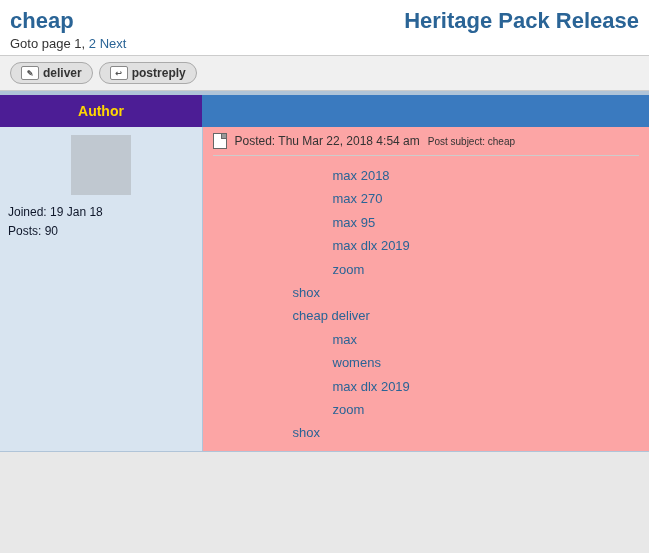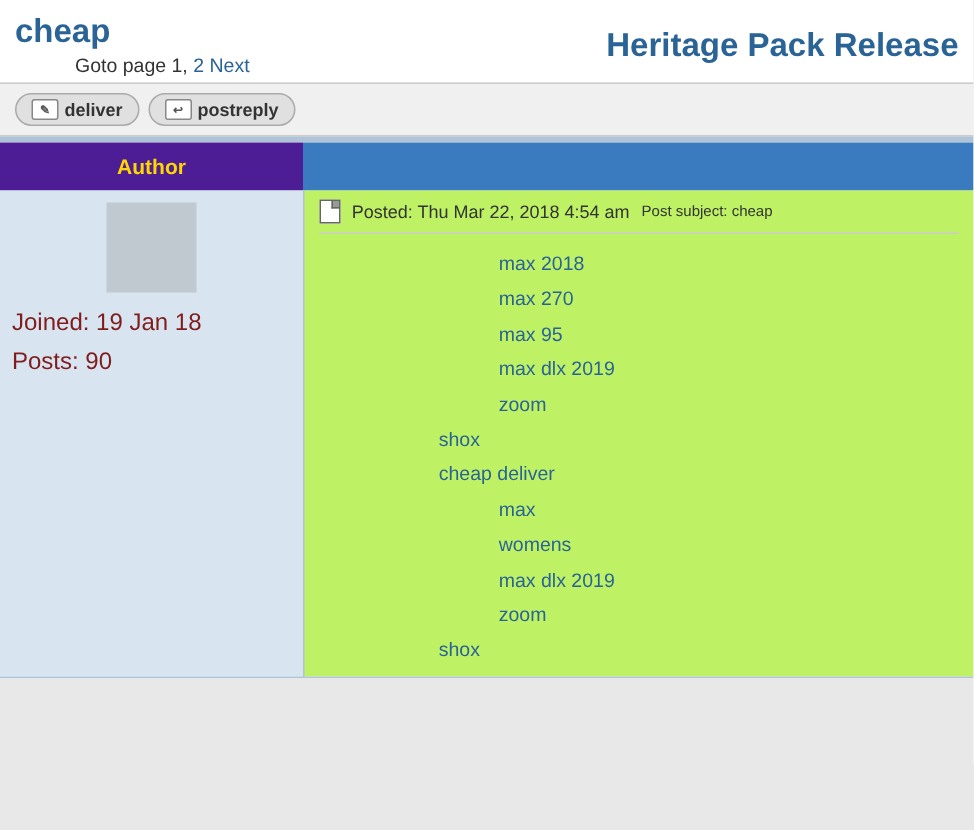--- a/index.html
+++ b/index.html
@@ -7,34 +7,33 @@
       font-family: Arial, Helvetica, sans-serif;
       font-size: 13px;
       background: #e8e8e8;
       width: 649px;
     }
 
     
     .header {
       display: flex;
       justify-content: space-between;
-      align-items: center;
+      align-items: flex-start;
       padding: 8px 10px 4px 10px;
       background: #fff;
     }
     .header-left .title {
       font-size: 22px;
       font-weight: bold;
       color: #2a6496;
     }
     .header-left .pagination {
       font-size: 13px;
       color: #333;
       margin-top: 2px;
-      margin-left: 40px;
     }
     .header-left .pagination a {
       color: #2a6496;
       text-decoration: none;
     }
     .header-right .page-title {
       font-size: 22px;
       font-weight: bold;
       color: #2a6496;
     }
@@ -121,30 +120,30 @@
       border-right: 1px solid #b0c4d8;
       border-bottom: 1px solid #b0c4d8;
     }
     .avatar-placeholder {
       width: 60px;
       height: 60px;
       background: #c0c8d0;
       margin: 0 auto 8px auto;
     }
     .author-meta {
-      font-size: 16px;
-      color: #7f1d1d;
+      font-size: 12px;
+      color: #0f172a;
       line-height: 1.6;
     }
 
     
     .td-post {
       vertical-align: top;
       padding: 6px 10px;
-      background: #bef264;
+      background: #fca5a5;
       border-bottom: 1px solid #b0c4d8;
     }
     .post-header {
       display: flex;
       align-items: center;
       gap: 8px;
       padding-bottom: 6px;
       border-bottom: 1px solid #ccc;
       margin-bottom: 8px;
     }

